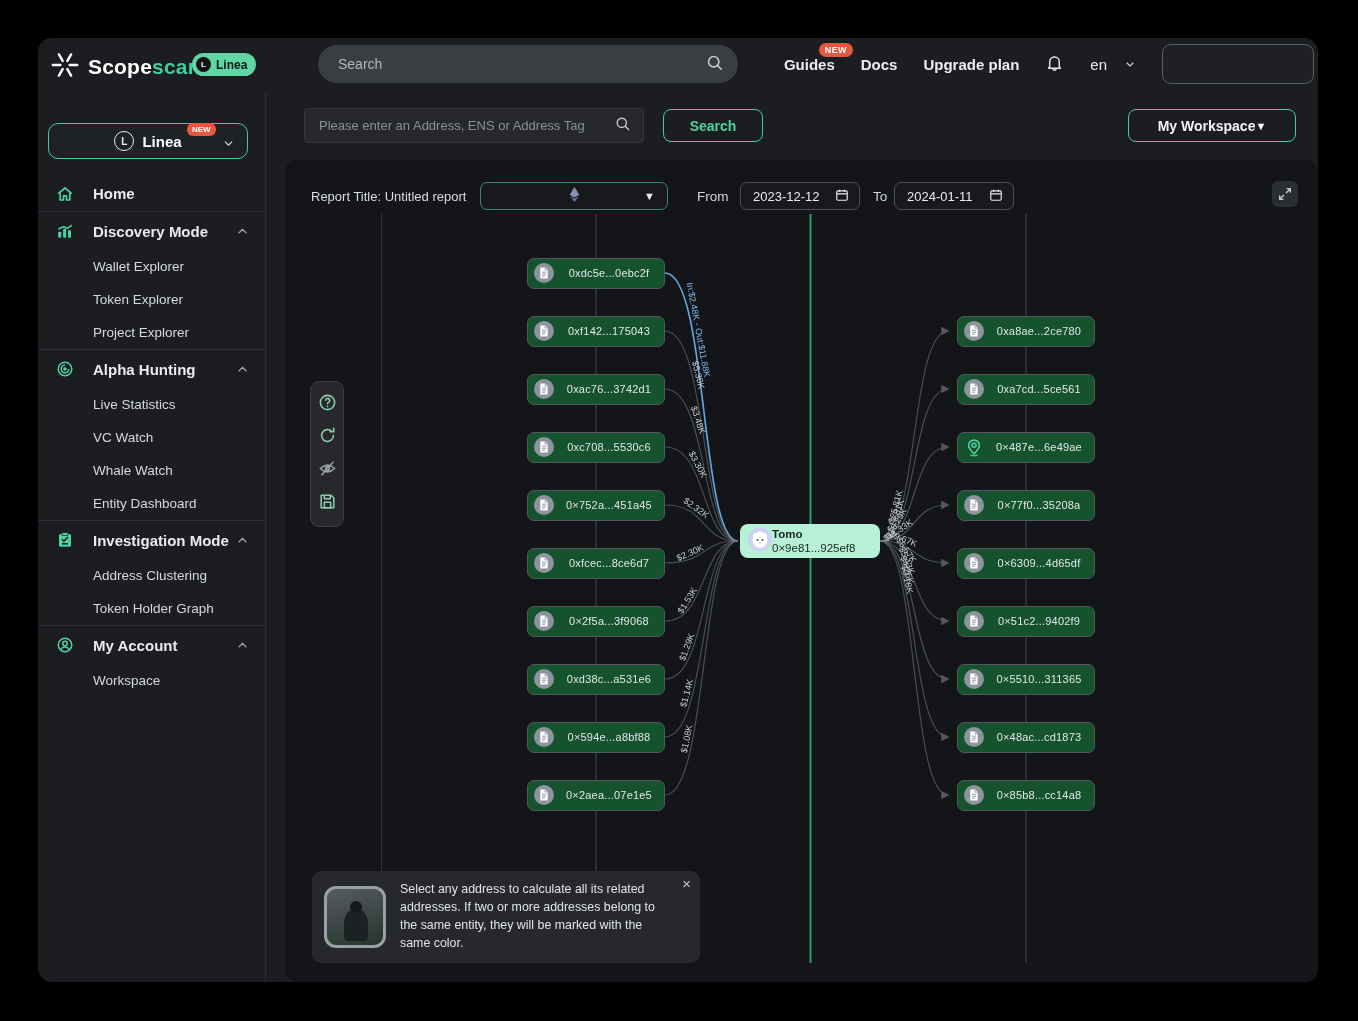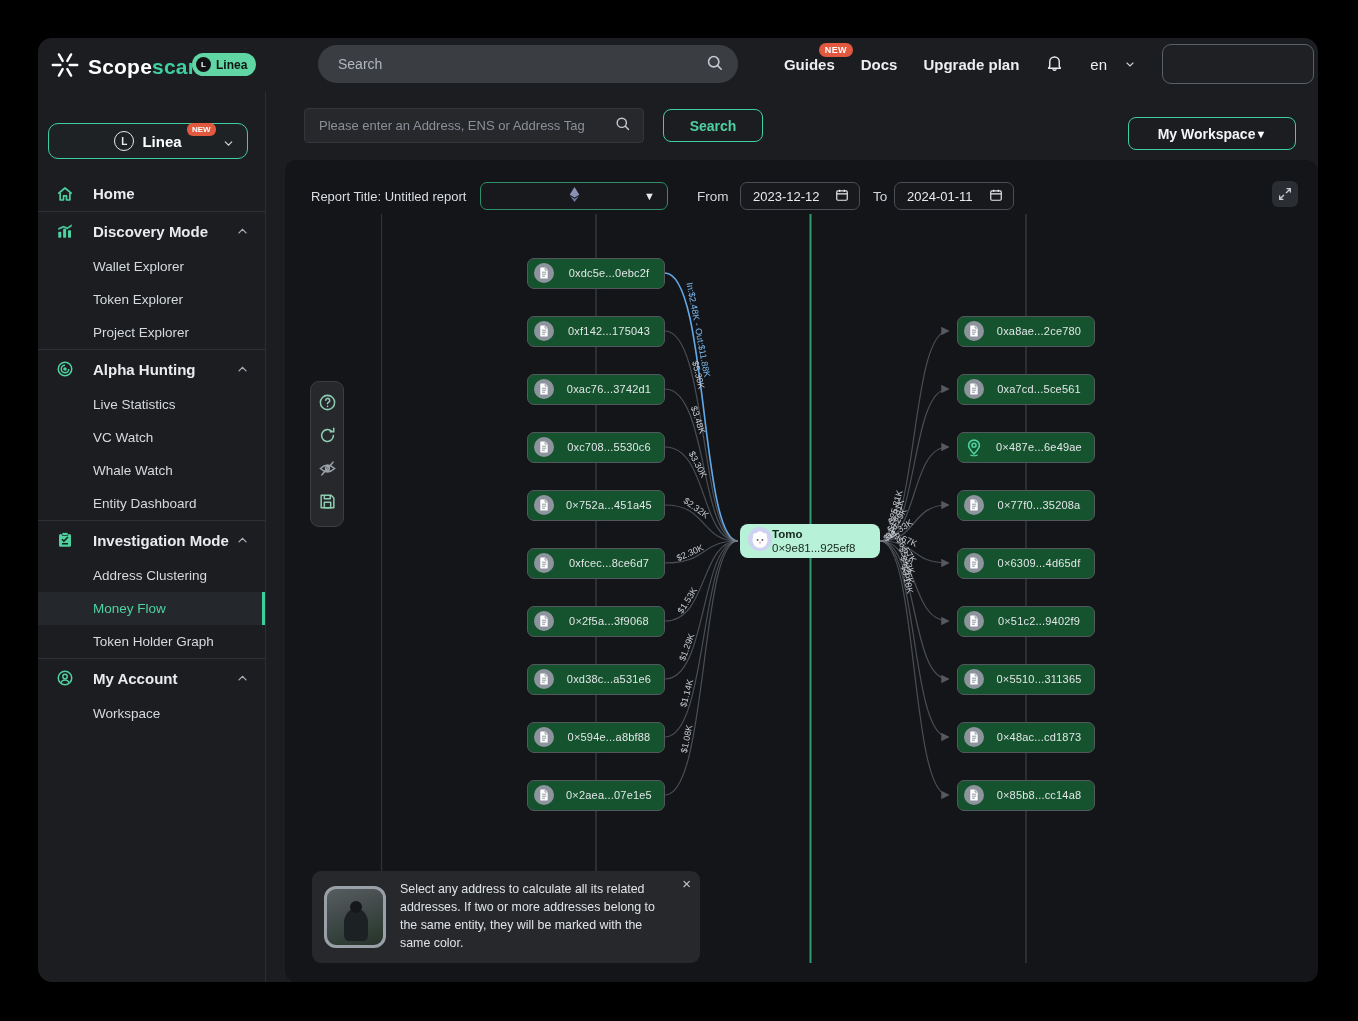--- a/index.html
+++ b/index.html
@@ -50,21 +50,21 @@
   .sb-divider { height:1px; background:#2d3034; }
 
   
   .main-search { position:absolute; left:304px; top:108px; width:340px; height:35px; background:#26282c;
     border:1px solid #33363b; border-radius:4px; display:flex; align-items:center; padding:0 12px 0 14px; }
   .main-search input { flex:1; background:transparent; border:none; outline:none; color:#e8eaed; font-size:13px; }
   .main-search input::placeholder { color:#8b9098; }
   .btn-green { border:1px solid #3fcf9f; border-radius:8px; background:transparent; color:#4fd1a1;
     font-size:14px; font-weight:600; cursor:pointer; font-family:inherit; }
   .btn-search { position:absolute; left:663px; top:109px; width:100px; height:33px; }
-  .btn-workspace { position:absolute; left:1128px; top:117px; width:168px; height:33px; color:#f2f4f6;
+  .btn-workspace { position:absolute; left:1128px; top:109px; width:168px; height:33px; color:#f2f4f6;
     display:flex; align-items:center; justify-content:center; gap:0; font-weight:bold; }
   .btn-workspace .tri { font-size:11px; color:#fff; }
 
   
   .graph-panel { position:absolute; left:285px; top:160px; width:1033px; height:822px; background:#131518; border-radius:12px; }
   .report-title { position:absolute; left:311px; top:189px; font-size:13px; color:#dadde1; z-index:3; }
   .token-select { position:absolute; left:480px; top:182px; width:188px; height:28px; border:1px solid #2f8f68;
     border-radius:7px; background:#17191c; display:flex; align-items:center; justify-content:center; cursor:pointer; z-index:3; }
   .token-select .tri { position:absolute; right:12px; color:#e8eaed; font-size:11px; }
   .date-label { position:absolute; top:189px; font-size:13.5px; color:#d3d6da; z-index:3; }
@@ -228,21 +228,20 @@
             </svg>
           </span>
     <span class="sb-label">Investigation Mode</span>
     <span class="caret">
             <svg width="13" height="13" viewBox="0 0 24 24" fill="none" stroke="#aab0b7" stroke-width="2.4" stroke-linecap="round">
               <path d="M5.5 14.5 L12 8 L18.5 14.5"></path>
             </svg>
           </span>
   </div>
         <div class="sb-item">Address Clustering</div>
-        <div class="sb-item active">Money Flow</div>
         <div class="sb-item">Token Holder Graph</div>
         <div class="sb-divider"></div>
         <div class="sb-header">
     <span class="sb-ico">
             <svg width="18" height="18" viewBox="0 0 24 24" fill="none" stroke="#4fd1a1" stroke-width="2">
               <circle cx="12" cy="12" r="9"></circle>
               <circle cx="12" cy="10" r="3"></circle>
               <path d="M6.5 18.5 c1-3 2.8-4 5.5-4 s4.5 1 5.5 4"></path>
             </svg>
           </span>

